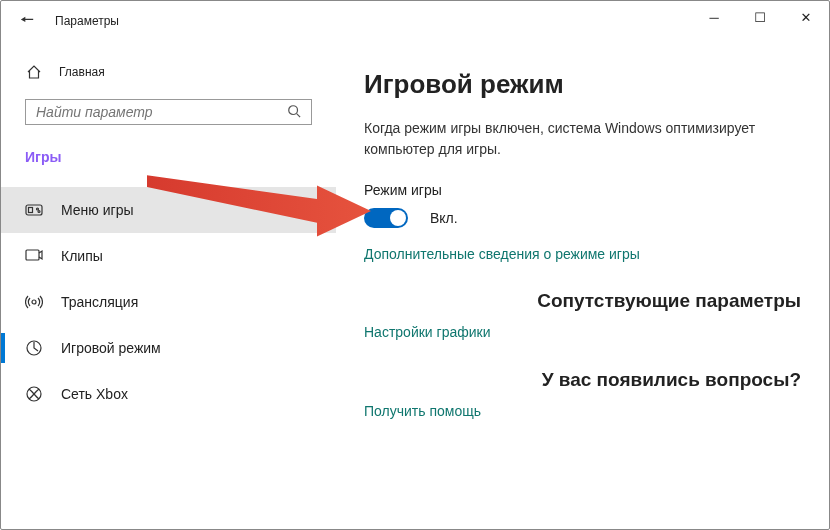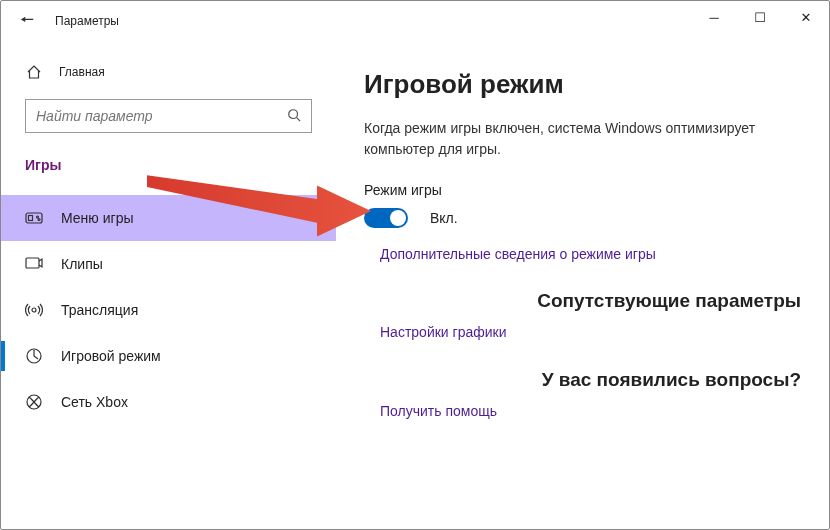--- a/index.html
+++ b/index.html
@@ -39,46 +39,46 @@
     padding: 12px 0 0 0;
   }
   .home-row {
     display: flex; align-items: center;
     padding: 10px 24px;
     font-size: 12px; color: #222;
     gap: 16px;
   }
   .search-box {
     margin: 8px 24px 18px 24px;
-    height: 34px;
+    height: 26px;
     border: 1px solid #999;
     background: #fff;
     display: flex; align-items: center;
     padding: 0 10px;
   }
   .search-box input {
     flex: 1; border: none; outline: none;
     font-size: 14px; color: #555; font-style: italic;
     background: transparent;
   }
   .search-box .mag { color: #555; font-size: 14px; }
   .category-label {
     font-size: 14px; font-weight: 600;
     padding: 6px 24px 22px 24px;
-    color: #701a75;
+    color: #8b5cf6;
   }
   .nav-item {
     display: flex; align-items: center;
     padding: 0 24px;
     height: 46px;
     font-size: 14px; color: #222;
     gap: 18px;
   }
   .nav-item.selected {
-    background: #c4b5fd;
+    background: #e5e5e5;
     position: relative;
   }
   .nav-item.active-blue {
     position: relative;
   }
   .nav-item.active-blue::before {
     content: "";
     position: absolute; left: 0; top: 8px; bottom: 8px;
     width: 4px; background: #0078d4;
   }
@@ -94,21 +94,21 @@
   .toggle-row { display: flex; align-items: center; gap: 22px; margin-bottom: 18px; }
   .toggle {
     width: 44px; height: 20px; border-radius: 10px;
     background: #0067c0; position: relative;
   }
   .toggle::after {
     content: ""; position: absolute; right: 2px; top: 2px;
     width: 16px; height: 16px; border-radius: 50%; background: #fff;
   }
   .toggle-label { font-size: 14px; }
-  .link { color: #4c1d95; font-size: 14px; display: block; margin-left: 16px; }
+  .link { color: #0f766e; font-size: 14px; display: block; }
   .section-h { font-size: 19px; font-weight: 700; margin-top: 28px; margin-bottom: 12px; text-align: right; }
   
   .arrow {
     position: absolute;
     left: 146px; top: 164px;
     pointer-events: none;
   }
 </style>
 </head>
 <body>

